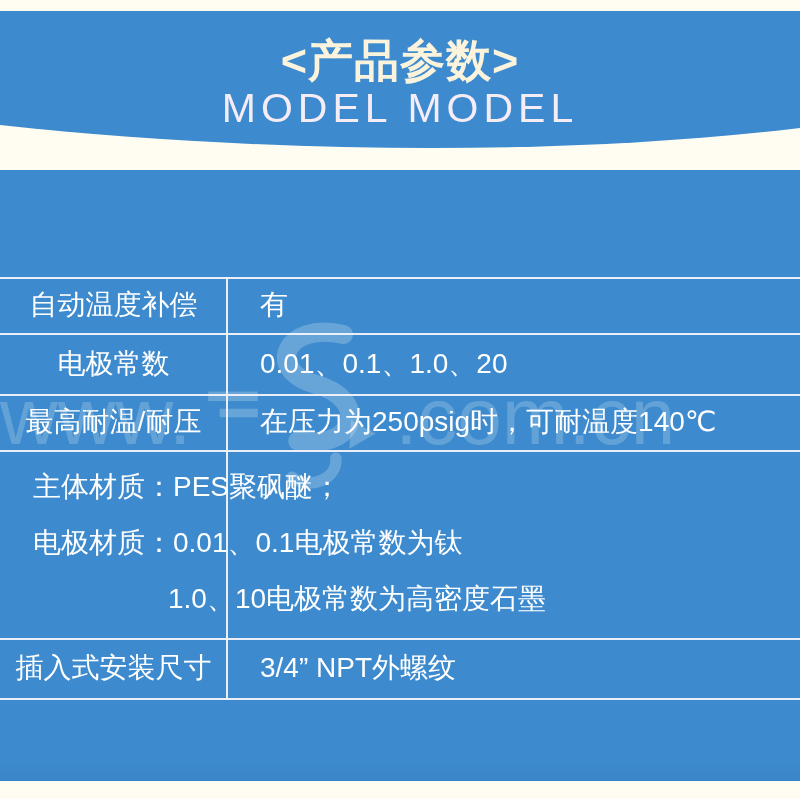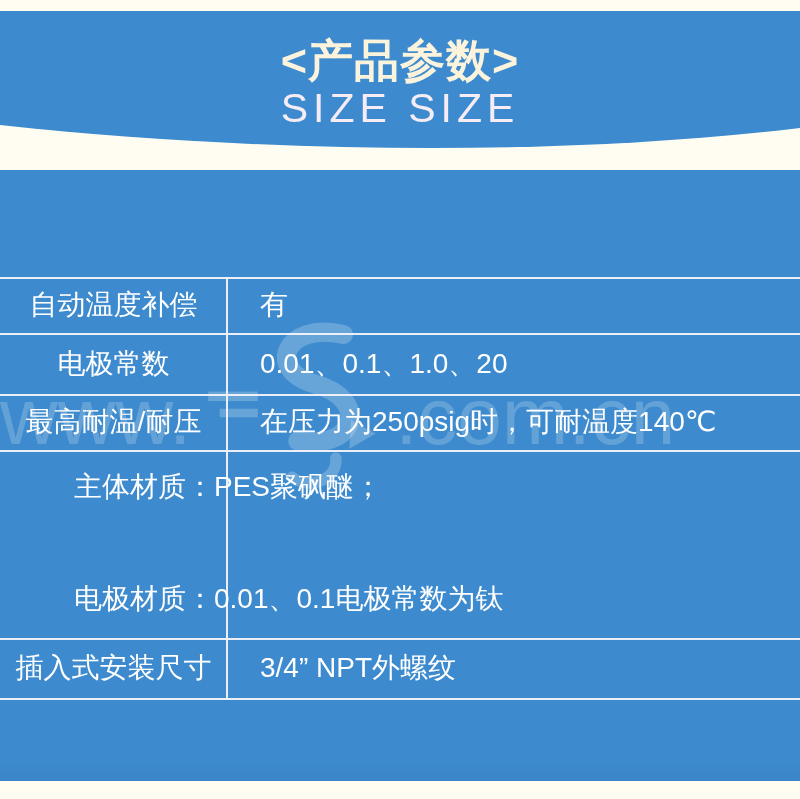--- a/index.html
+++ b/index.html
@@ -39,34 +39,34 @@
   .vline{position:absolute;left:226px;top:277px;width:2px;height:423px;background:rgba(246,243,249,0.95);}
   .t-row{position:absolute;left:0;width:800px;display:flex;color:#ffffff;}
   .r1{top:279px;height:52px}
   .r2{top:335px;height:57px}
   .r3{top:396px;height:52px}
   .r4{top:452px;height:184px}
   .r5{top:640px;height:56px}
   .lbl{width:227px;display:flex;align-items:center;justify-content:center;font-size:28px;}
   .val{flex:1;display:flex;align-items:center;padding-left:33px;font-size:28px;}
   .val-multi{flex-direction:column;align-items:flex-start;justify-content:space-between;
-    padding-top:16px;padding-bottom:18px;margin-left:41px;}
+    padding-top:16px;padding-bottom:18px;}
   .indent{margin-left:135px;}
 </style>
 </head>
 <body>
 
 <div id="canvas">
 
   <svg class="header-wave" width="800" height="170" viewBox="0 0 800 170" aria-hidden="true">
     <path d="M0,11 L800,11 L800,128 C550,158 250,152 0,125 Z" fill="#3d8bce"></path>
   </svg>
 
   <div class="hdr-title">&lt;产品参数&gt;</div>
-  <div class="hdr-sub">SIZE SIZE</div>
+  <div class="hdr-sub">MODEL MODEL</div>
 
   <div class="body-blue"></div>
 
   <div class="watermark">
     <span>www.</span>
     <svg class="wm-logo" viewBox="0 0 210 200" aria-hidden="true">
       <rect x="16" y="88" width="52" height="10"></rect>
       <rect x="28" y="106" width="40" height="9"></rect>
       <path d="M158,28 C96,14 76,66 128,80 C186,96 172,150 110,140" stroke-width="20"></path>
       <polygon points="166,118 192,132 164,148"></polygon>
@@ -95,20 +95,21 @@
 
   <div class="t-row r3">
     <div class="lbl">最高耐温/耐压</div>
     <div class="val">在压力为250psig时，可耐温度140℃</div>
   </div>
 
   <div class="t-row r4">
     <div class="val val-multi">
       <span>主体材质：PES聚砜醚；</span>
       <span>电极材质：0.01、0.1电极常数为钛</span>
+      <span class="indent">1.0、10电极常数为高密度石墨</span>
     </div>
   </div>
 
   <div class="t-row r5">
     <div class="lbl">插入式安装尺寸</div>
     <div class="val">3/4” NPT外螺纹</div>
   </div>
 
 </div>
 

